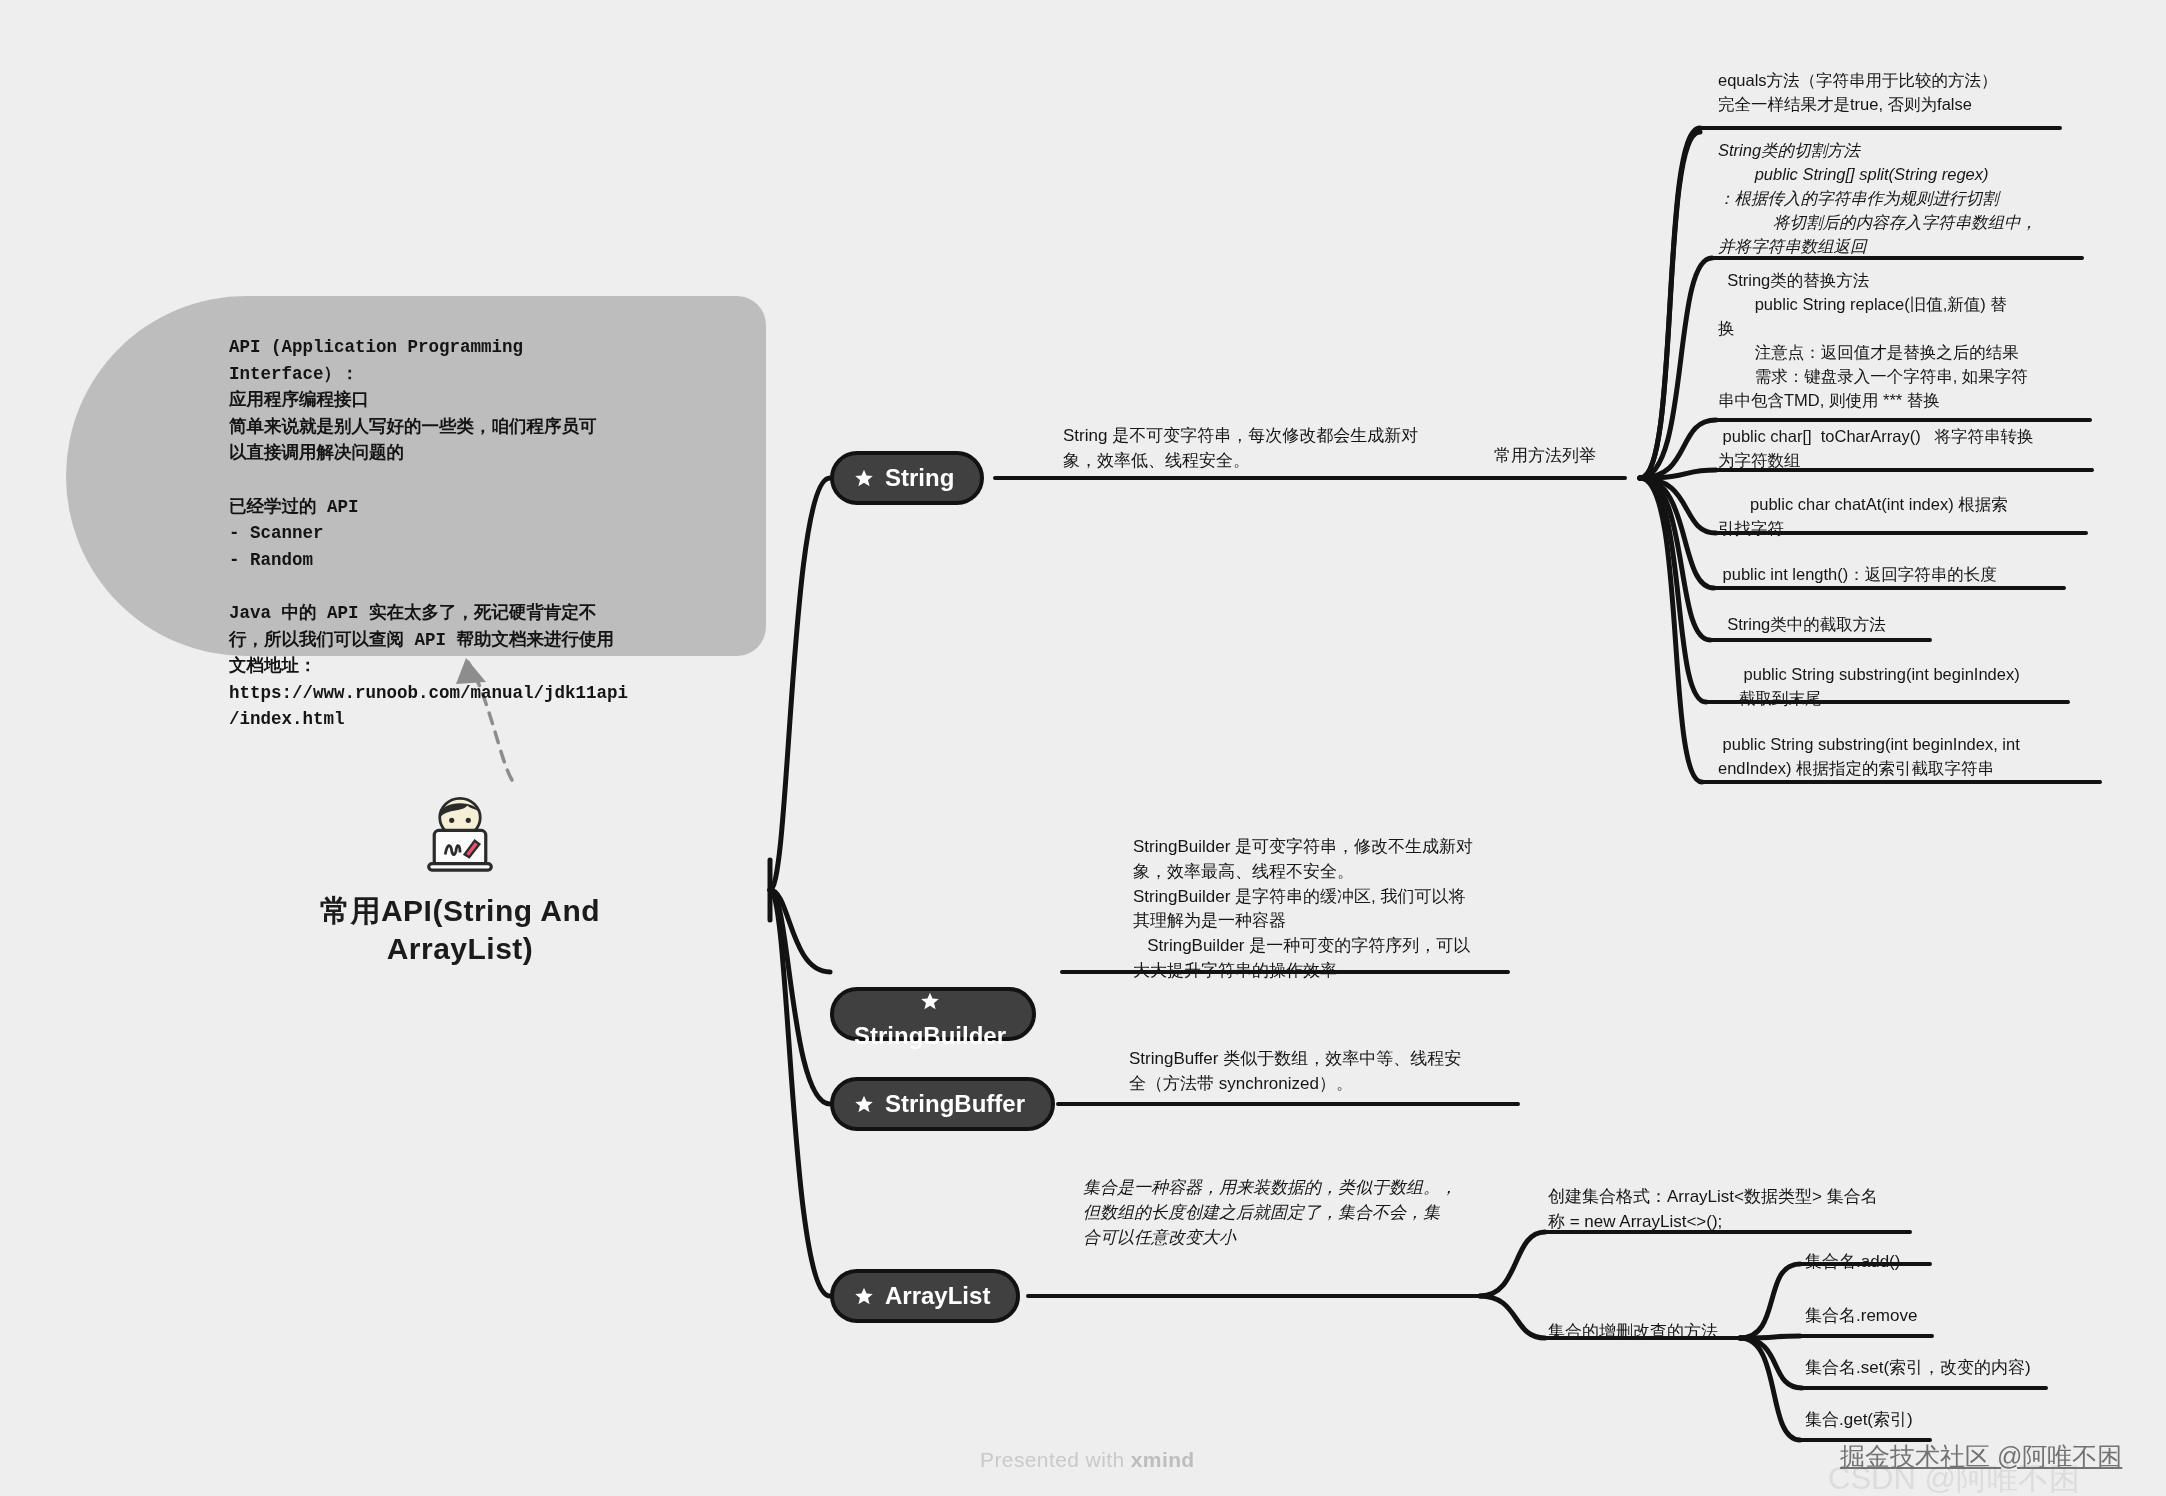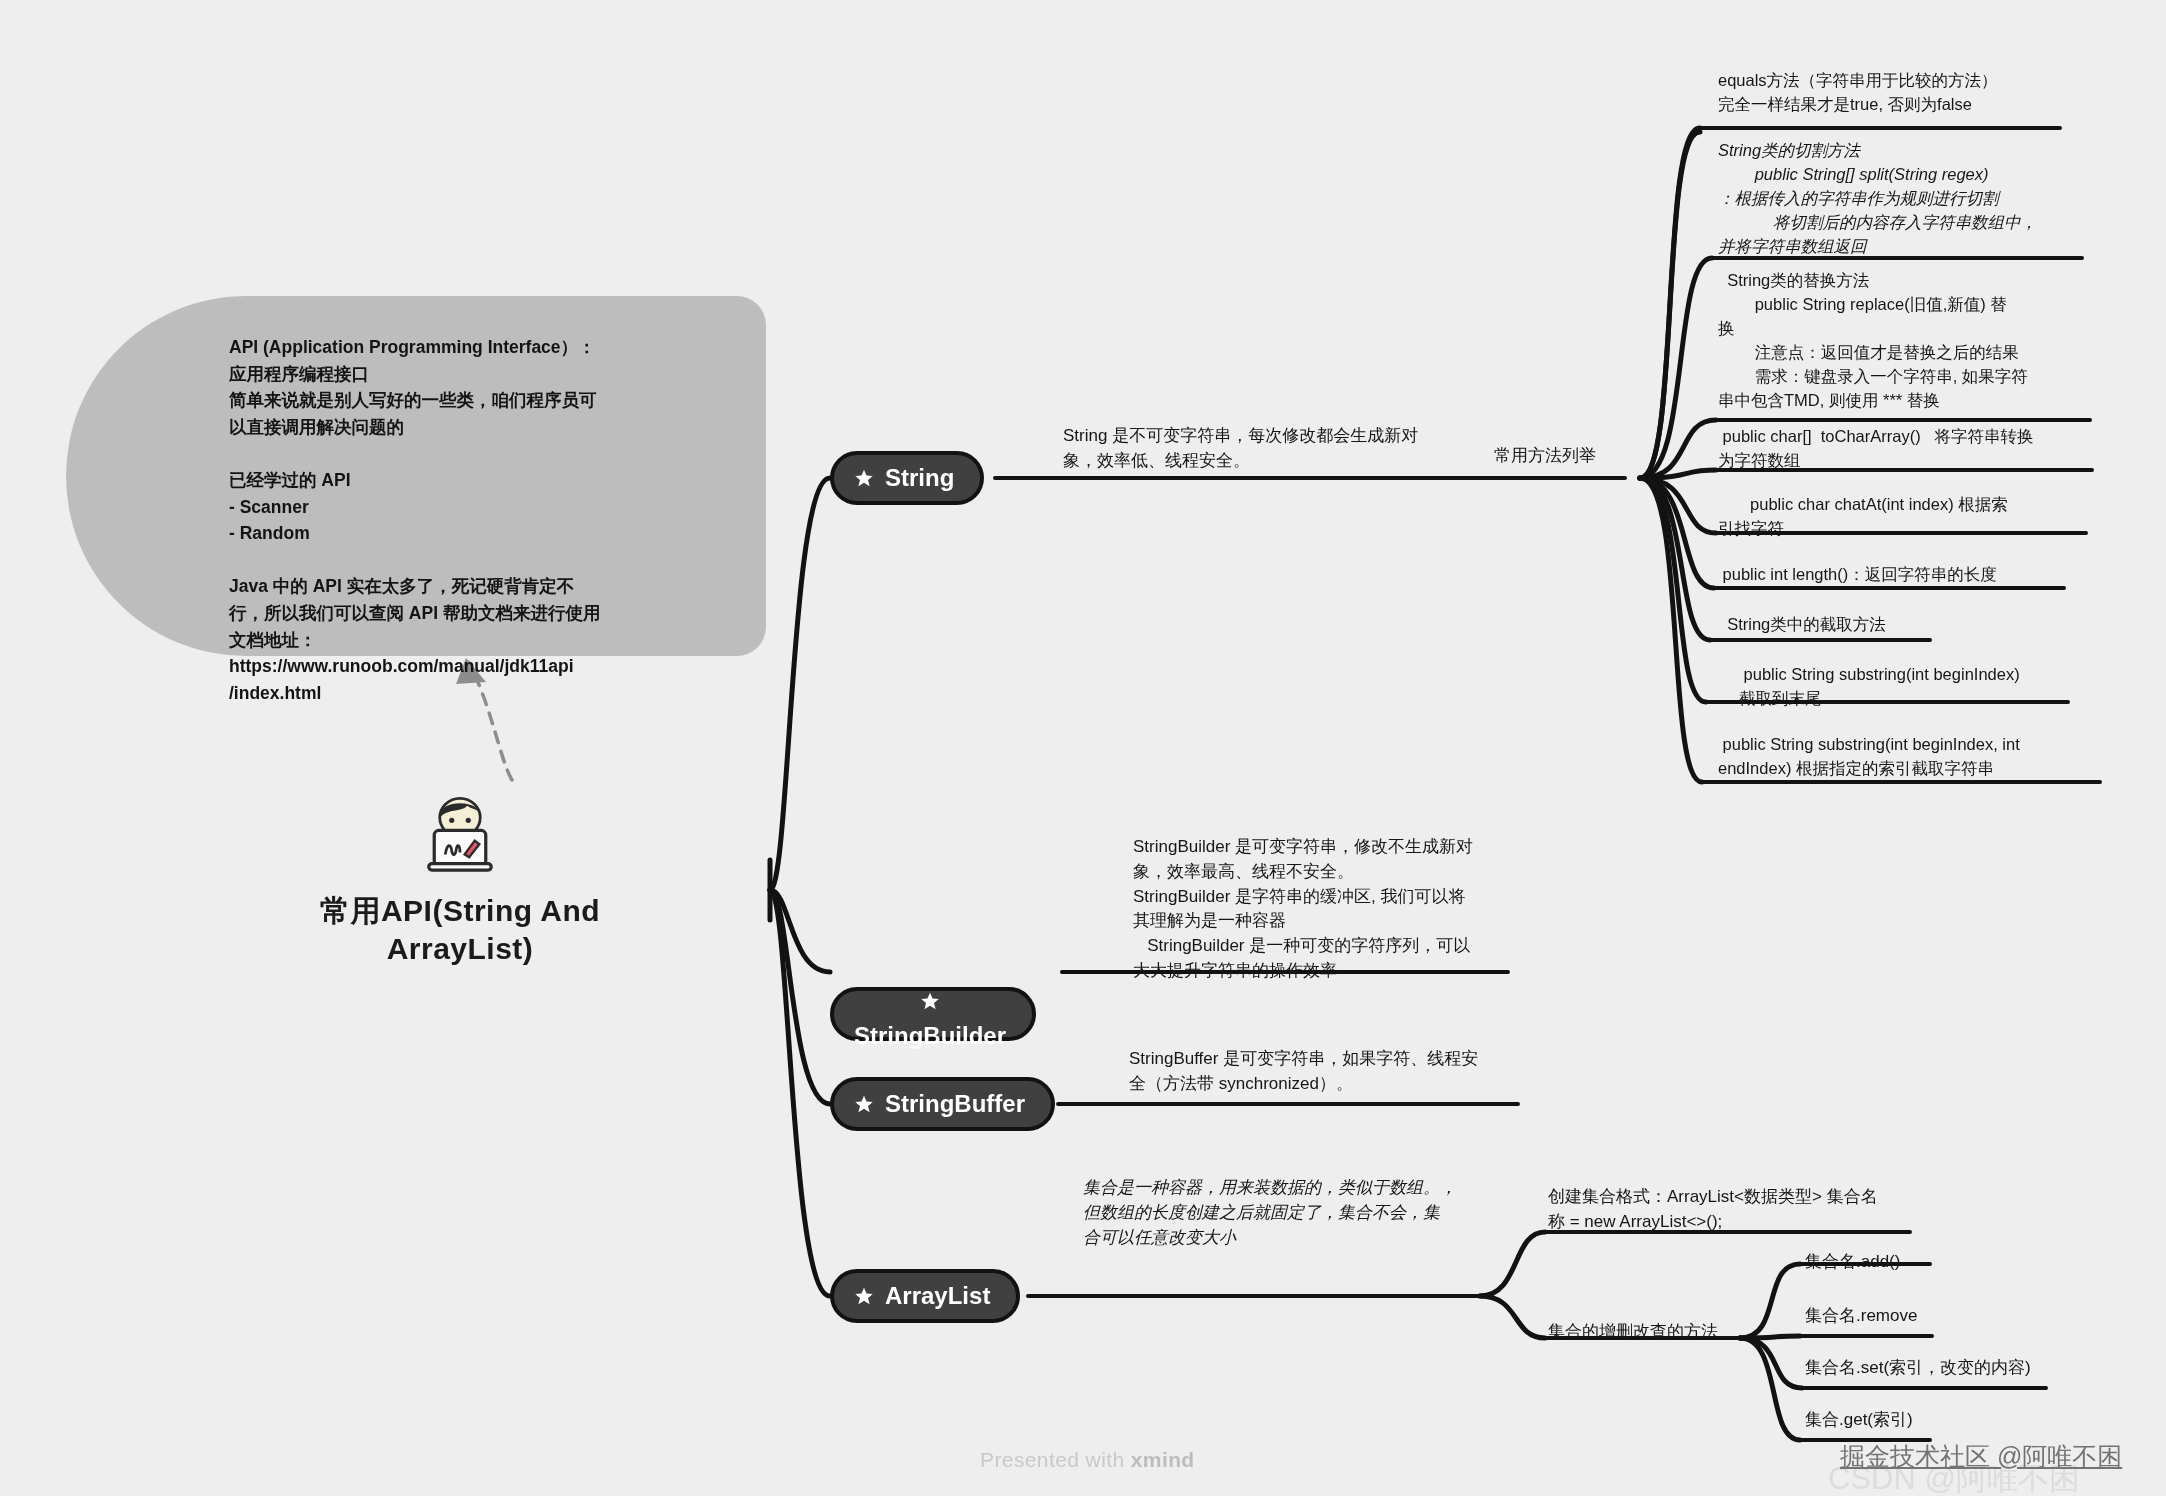--- a/index.html
+++ b/index.html
@@ -55,21 +55,21 @@
   }
   #note-text {
     position: absolute;
     left: 163px; top: 38px;
     width: 420px;
     font-size: 17.5px;
     line-height: 1.52;
     color: #141414;
     font-weight: 600;
     white-space: pre-wrap;
-    font-family: Liberation Sans, sans-serif;
+    font-family: Liberation Mono, monospace;
   }
   
   .pill {
     position: absolute;
     display: flex;
     align-items: center;
     gap: 11px;
     height: 54px;
     padding: 0 26px 0 20px;
     background: #404040;
@@ -288,21 +288,21 @@
   <div class="txt small" style="left:1718px; top:732px; width:392px;"> public String substring(int beginIndex, int
 endIndex) 根据指定的索引截取字符串</div>
 
   <div class="txt" style="left:1133px; top:835px; width:380px;">StringBuilder 是可变字符串，修改不生成新对
 象，效率最高、线程不安全。
 StringBuilder 是字符串的缓冲区, 我们可以将
 其理解为是一种容器
    StringBuilder 是一种可变的字符序列，可以
 大大提升字符串的操作效率</div>
 
-  <div class="txt" style="left:1129px; top:1047px; width:386px;">StringBuffer 是可变字符串，如果字符、线程安
+  <div class="txt" style="left:1129px; top:1047px; width:386px;">StringBuffer 类似于数组，效率中等、线程安
 全（方法带 synchronized）。</div>
 
   <div class="txt" style="left:1083px; top:1176px; width:390px;font-style:italic;">集合是一种容器，用来装数据的，类似于数组。，
 但数组的长度创建之后就固定了，集合不会，集
 合可以任意改变大小</div>
 
   <div class="txt" style="left:1548px; top:1185px; width:380px;">创建集合格式：ArrayList&lt;数据类型&gt; 集合名
 称 = new ArrayList&lt;&gt;();</div>
 
   <div class="txt" style="left:1548px; top:1320px;">集合的增删改查的方法</div>

